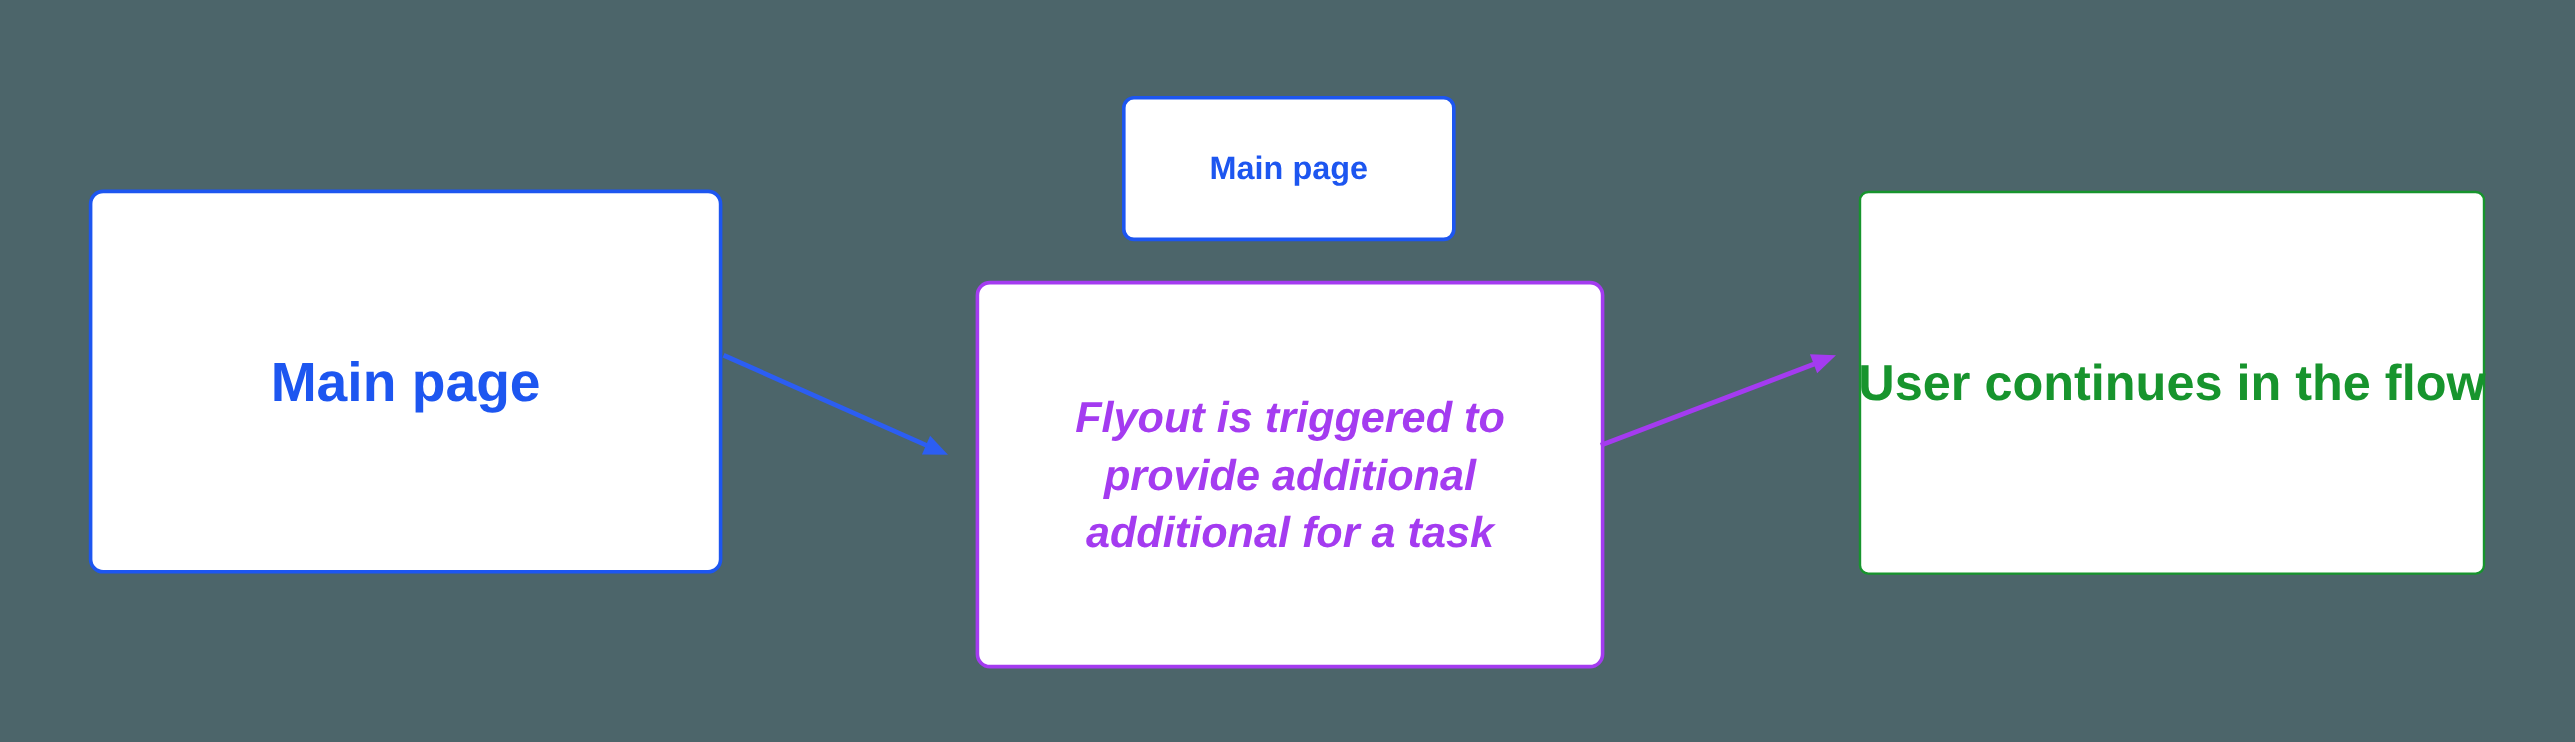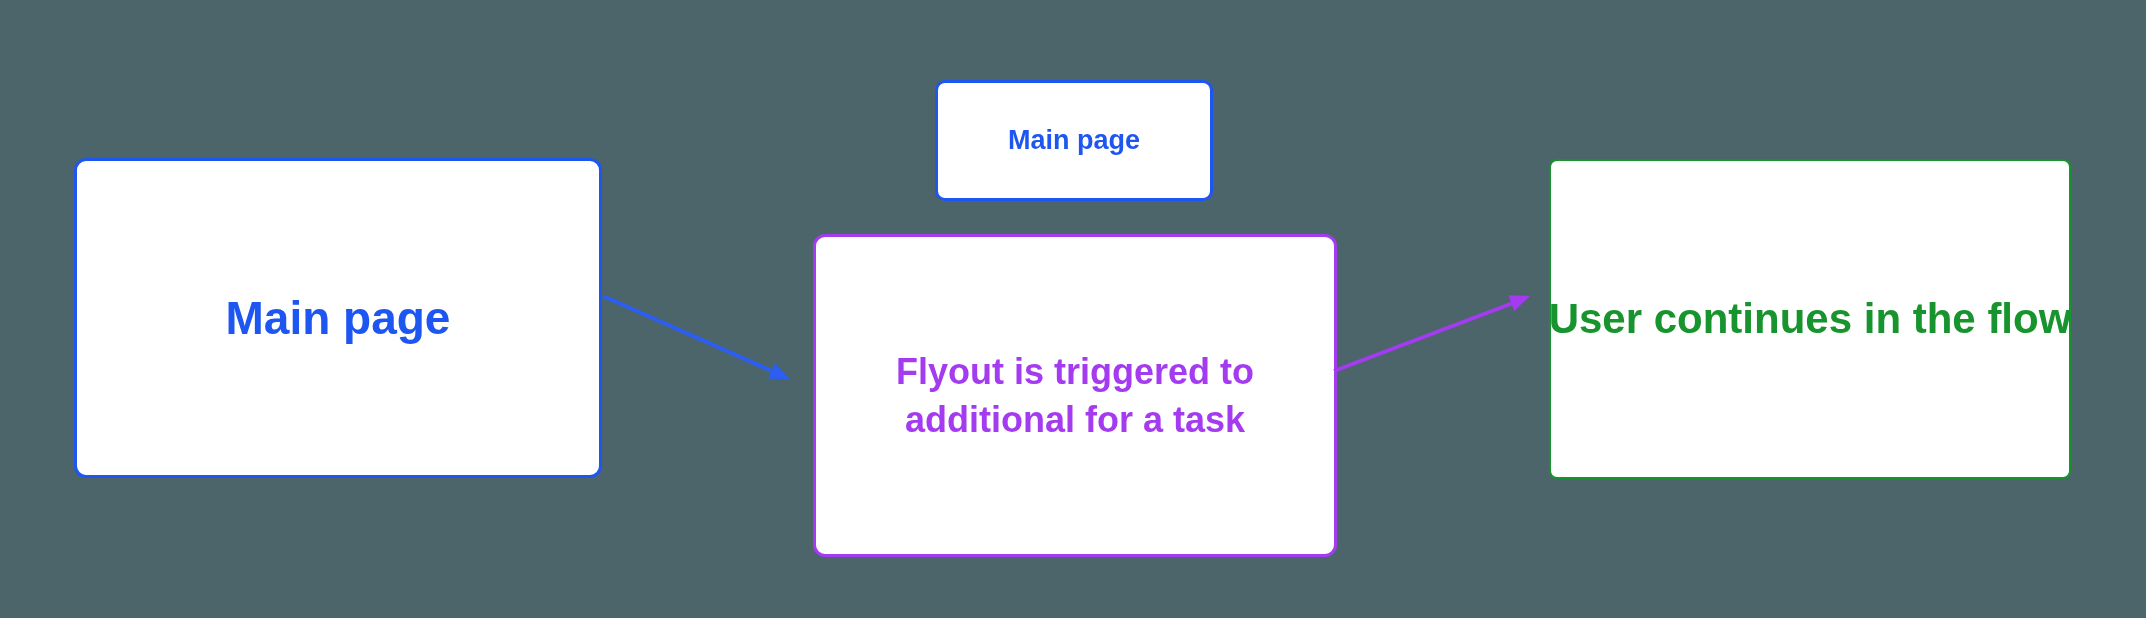--- a/index.html
+++ b/index.html
@@ -49,20 +49,21 @@
     font-size: 27px;
   }
   .node-flyout {
     left: 813px; top: 210px; width: 524px; height: 323px;
     border: 3px solid var(--purple);
     border-radius: 12px;
     color: var(--purple);
     font-size: 36px;
     line-height: 48px;
     flex-direction: column;
+    font-style: italic;
   }
   .node-flow-continue {
     left: 1549px; top: 135px; width: 522px; height: 320px;
     border: 2px solid var(--green);
     border-radius: 8px;
     color: var(--green);
     font-size: 42px;
     white-space: nowrap;
   }
   .connector-layer {
@@ -84,20 +85,21 @@
   <div class="node node-main-page">
     <span>Main page</span>
   </div>
 
   <div class="node node-main-page-mini">
     <span>Main page</span>
   </div>
 
   <div class="node node-flyout">
     <span>Flyout is triggered to</span>
+    <span>provide additional</span>
     <span>additional for a task</span>
   </div>
 
   <div class="node node-flow-continue">
     <span>User continues in the flow</span>
   </div>
 
   <svg class="connector-layer" viewBox="0 0 2146 618" xmlns="http://www.w3.org/2000/svg">
     <g>
       <line class="connector-blue-line" x1="603" y1="296" x2="774" y2="372"></line>

